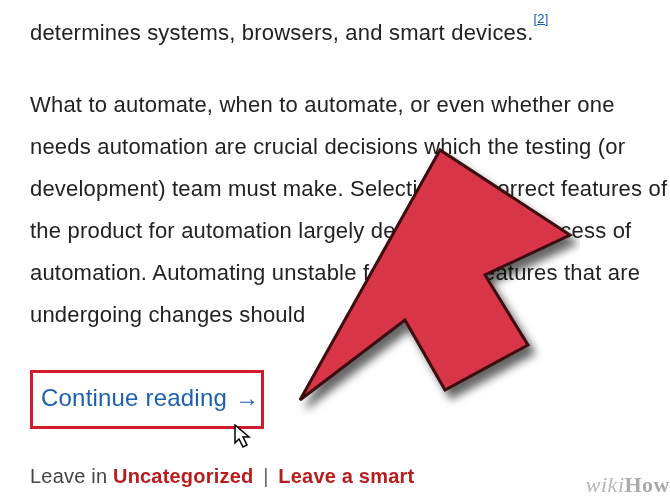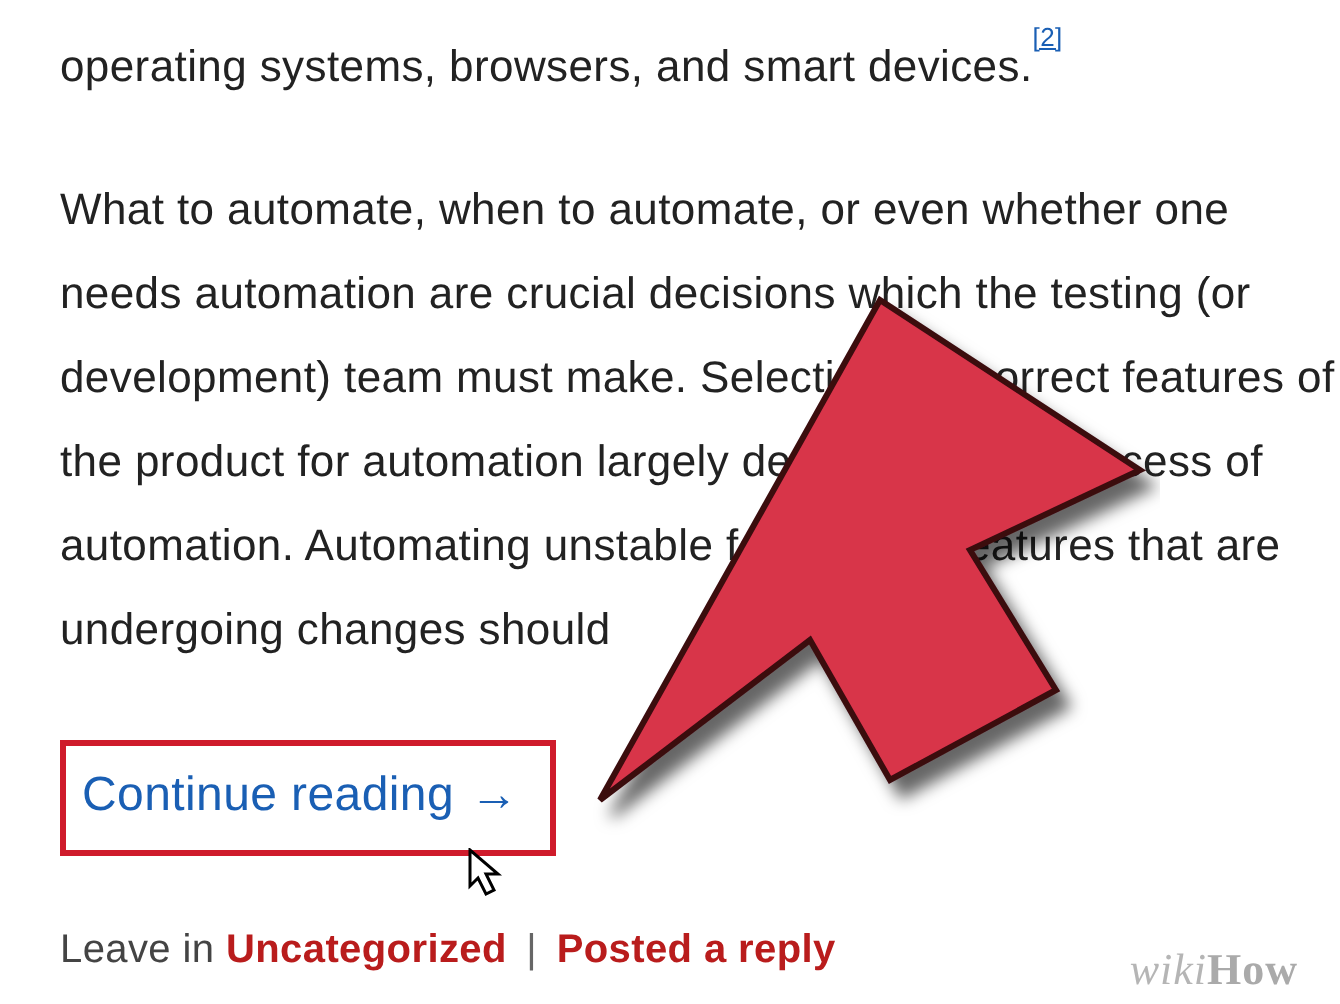--- a/index.html
+++ b/index.html
@@ -25,21 +25,21 @@
   .ref {
     color: #1a5fb4;
     font-size: 13px;
     vertical-align: super;
     position: relative;
     top: -2px;
   }
   .continue-wrap {
     display: inline-block;
     border: 3px solid #cf1b2b;
-    padding: 4px 16px 6px 8px;
+    padding: 4px 2px 6px 8px;
     margin-top: 4px;
     margin-bottom: 18px;
   }
   .continue-link {
     color: #1a5fb4;
     font-size: 24px;
     text-decoration: none;
     display: inline-flex;
     align-items: center;
     gap: 8px;
@@ -73,55 +73,55 @@
   
   .cursor {
     position: absolute;
     left: 234px;
     top: 424px;
     pointer-events: none;
   }
   
   .watermark {
     position: absolute;
-    right: 21px;
+    right: 0;
     bottom: 4px;
     font-family: Georgia, 'Times New Roman', serif;
     font-size: 22px;
     color: rgba(120,120,120,0.55);
     font-style: italic;
     letter-spacing: 0.5px;
   }
   .watermark .how {
     font-style: normal;
     font-weight: 700;
     color: rgba(100,100,100,0.55);
   }
 </style>
 </head>
 <body>
 
 <div class="content">
   <p class="para">
-    <span>operating systems, browsers, and smart devices.</span><sup><a href="#" class="ref">[2]</a></sup>
+    <span>determines systems, browsers, and smart devices.</span><sup><a href="#" class="ref">[2]</a></sup>
   </p>
 
   <p class="para">What to automate, when to automate, or even whether one needs automation are crucial decisions which the testing (or development) team must make. Selecting the correct features of the product for automation largely determines the success of automation. Automating unstable features or features that are undergoing changes should</p>
 
   <div class="continue-wrap">
     <a href="#" class="continue-link">
       <span>Continue reading</span>
       <span class="arrow-right">→</span>
     </a>
   </div>
 
   <div class="meta">
     <span>Leave in </span><a href="#">Uncategorized</a>
     <span class="sep">|</span>
-    <a href="#">Posted a reply</a>
+    <a href="#">Leave a smart</a>
   </div>
 </div>
 
 <svg class="big-arrow" width="290" height="290">
   <defs>
     <filter id="ds" x="-20%" y="-20%" width="150%" height="150%">
       <feDropShadow dx="6" dy="8" stdDeviation="4" flood-color="#000" flood-opacity="0.6"></feDropShadow>
     </filter>
   </defs>
   <polygon filter="url(#ds)" points="10,260 150,10 280,95 195,135 238,205 155,250 115,180" fill="#d8344a" stroke="#3a0a10" stroke-width="3"></polygon>

